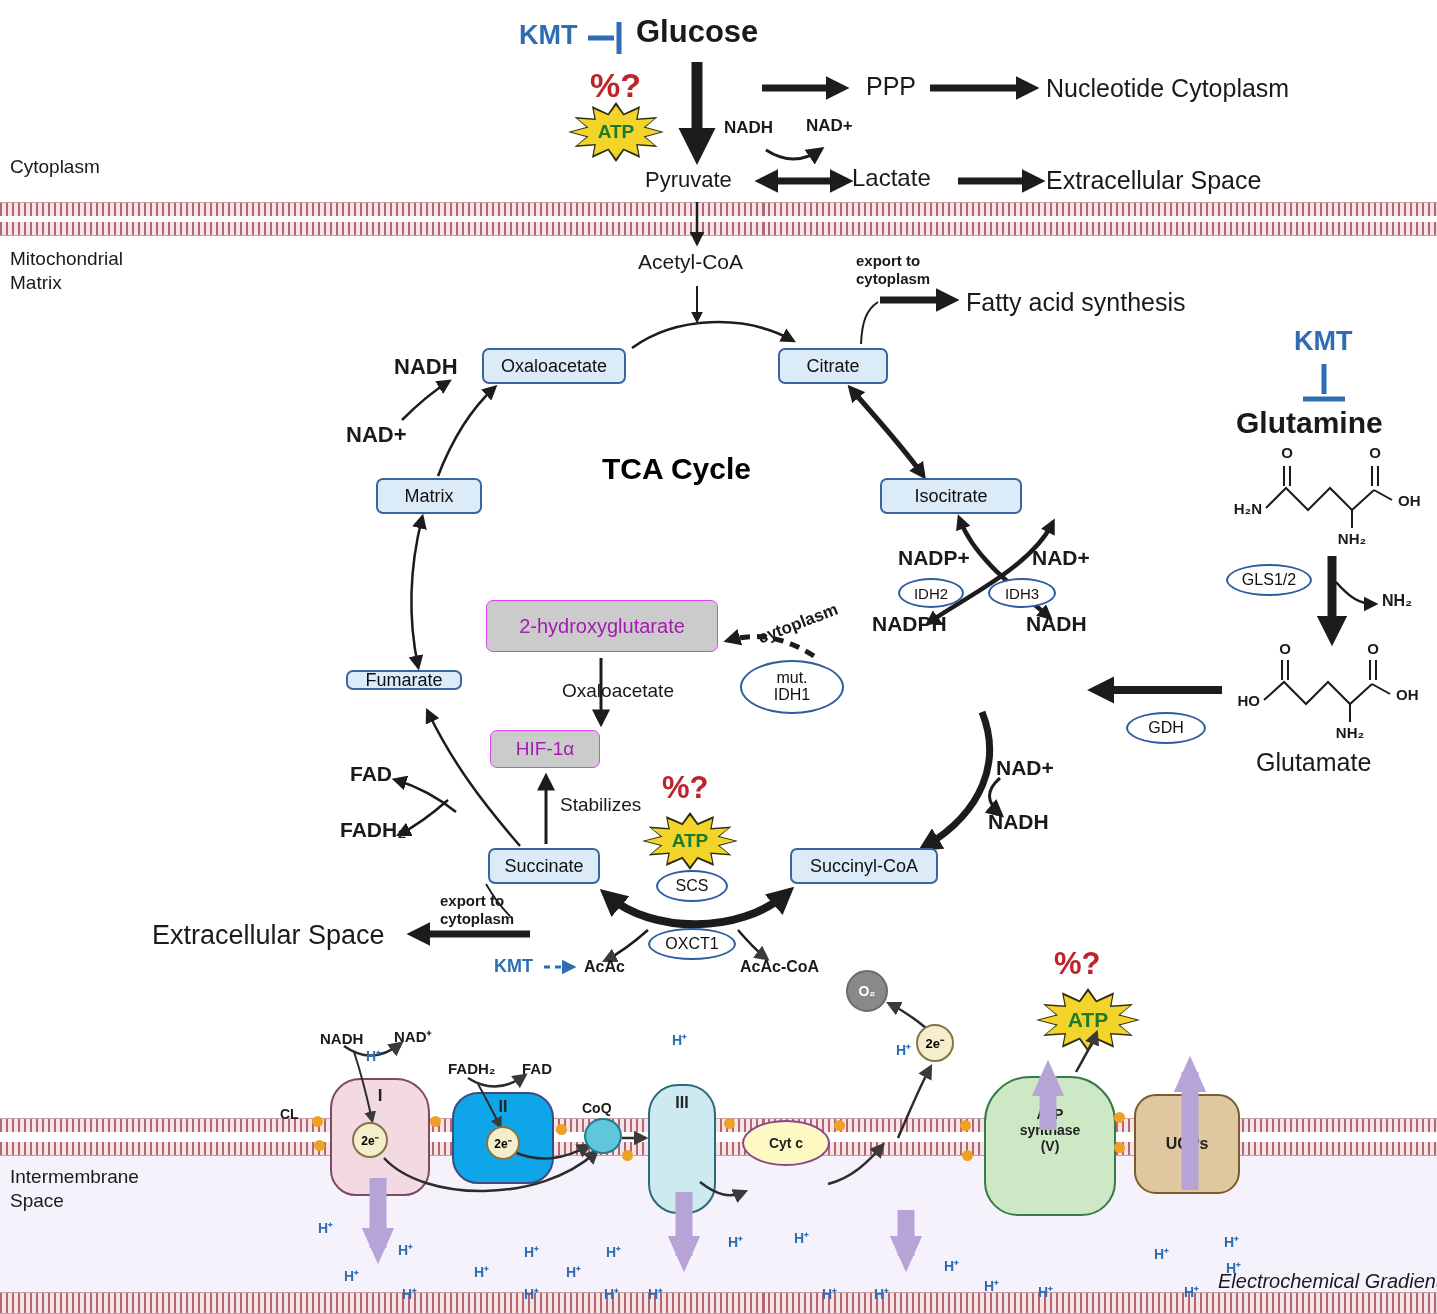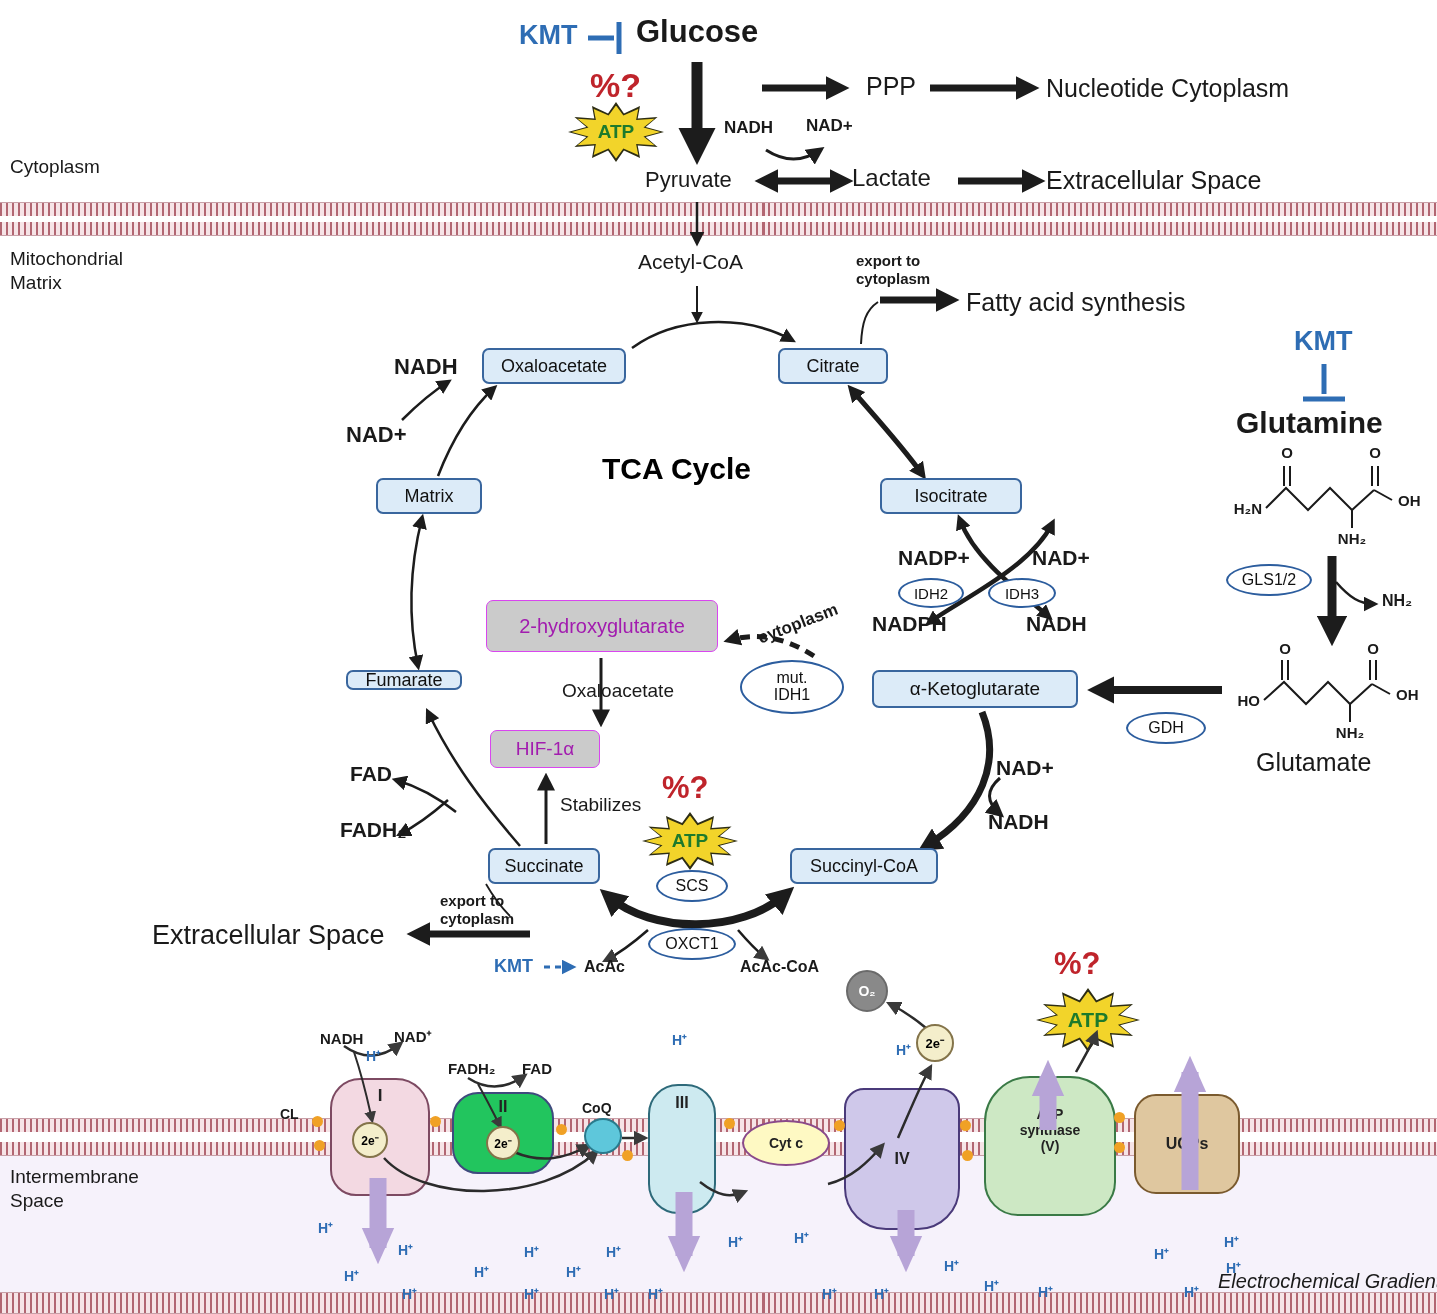--- a/index.html
+++ b/index.html
@@ -138,21 +138,20 @@
   <div class="oval" style="left:988px;top:578px;width:68px;height:30px">IDH3</div>
   <div class="lbl" style="left:872px;top:612px;font-size:21px;font-weight:600">NADPH</div>
   <div class="lbl" style="left:1026px;top:612px;font-size:21px;font-weight:600">NADH</div>
   <div class="gbox" style="left:486px;top:600px;width:232px;height:52px;font-size:20px">2-hydroxyglutarate</div>
   <div class="mbox" style="left:346px;top:670px;width:116px;height:20px">Fumarate</div>
   <div class="oval" style="left:740px;top:660px;width:104px;height:54px;flex-direction:column;line-height:1.05;font-size:16px">
     <span>mut.</span>
     <span>IDH1</span>
   </div>
   <div class="lbl" style="left:756px;top:614px;font-size:17px;font-weight:600;transform:rotate(-21deg)">cytoplasm</div>
-  <div class="mbox" style="left:872px;top:670px;width:206px;height:38px;font-size:19px">α-Ketoglutarate</div>
   <div class="oval" style="left:1126px;top:712px;width:80px;height:32px;font-size:16px">GDH</div>
   <div class="lbl" style="left:562px;top:680px;font-size:19px">Oxaloacetate</div>
   <div class="gbox" style="left:490px;top:730px;width:110px;height:38px">HIF-1α</div>
   <div class="lbl" style="left:560px;top:794px;font-size:19px">Stabilizes</div>
   <div class="lbl" style="left:350px;top:762px;font-size:21px;font-weight:600">FAD</div>
   <div class="lbl" style="left:340px;top:818px;font-size:21px;font-weight:600">FADH₂</div>
   <div class="lbl red" style="left:662px;top:770px;font-size:31px">%?</div>
   <div class="burst" style="left:642px;top:812px;width:96px;height:58px">
       <div class="burst-in">
         <span>ATP</span>
@@ -188,34 +187,31 @@
   <div class="lbl" style="left:320px;top:1030px;font-size:15px;font-weight:600">NADH</div>
   <div class="lbl" style="left:394px;top:1026px;font-size:15px;font-weight:600">NAD⁺</div>
   <div class="lbl" style="left:280px;top:1106px;font-size:14px;font-weight:600">CL</div>
   <div class="lbl" style="left:448px;top:1060px;font-size:15px;font-weight:600">FADH₂</div>
   <div class="lbl" style="left:522px;top:1060px;font-size:15px;font-weight:600">FAD</div>
 
   <div class="blob" style="left:330px;top:1078px;width:100px;height:118px;background:#f3d9e2;border:2.5px solid #7d4a62;border-radius:30px 34px 26px 26px;font-size:17px">
       <span style="padding-top:6px">I</span>
     </div>
   <div class="circ" style="left:352px;top:1122px;width:36px;height:36px;background:#f4eecb;border:2px solid #84744a;font-size:12px">2e⁻</div>
-  <div class="blob" style="left:452px;top:1092px;width:102px;height:82px;background:#22c55e;border:2.5px solid #3f4a7e;border-radius:26px;font-size:16px">
+  <div class="blob" style="left:452px;top:1092px;width:102px;height:92px;background:#0ea5e9;border:2.5px solid #3f4a7e;border-radius:26px;font-size:16px">
       <span style="padding-top:4px">II</span>
     </div>
   <div class="circ" style="left:486px;top:1126px;width:34px;height:34px;background:#f4eecb;border:2px solid #84744a;font-size:12px">2e⁻</div>
   <div class="lbl" style="left:582px;top:1100px;font-size:14px;font-weight:700;z-index:4">CoQ</div>
   <div class="circ" style="left:584px;top:1118px;width:38px;height:36px;background:#5ec7db;border:2px solid #2a7a8c"></div>
   <div class="blob" style="left:648px;top:1084px;width:68px;height:130px;background:#cdeaf0;border:2.5px solid #2e6a7a;border-radius:30px;font-size:16px">
       <span style="padding-top:8px">III</span>
     </div>
   <div class="blob" style="left:742px;top:1120px;width:88px;height:46px;background:#fef9c3;border:2.5px solid #8a4a8a;border-radius:50%;align-items:center;font-size:14px">
       <span>Cyt c</span>
-    </div>
-  <div class="blob" style="left:844px;top:1088px;width:116px;height:142px;background:#cfc8ea;border:2.5px solid #4a3a7a;border-radius:20px 20px 42px 42px;align-items:center;font-size:16px">
-      <span>IV</span>
     </div>
   <div class="blob" style="left:984px;top:1076px;width:132px;height:140px;background:#cde8c4;border:2.5px solid #3a7a46;border-radius:46px 46px 34px 34px;font-size:14px">
     <span style="padding-top:28px;line-height:1.15">
       <span style="display:block">ATP</span>
       <span style="display:block">synthase</span>
       <span style="display:block">(V)</span>
     </span>
   </div>
   <div class="blob" style="left:1134px;top:1094px;width:106px;height:100px;background:#dfc79f;border:2.5px solid #7a5a2e;border-radius:22px;align-items:center;font-size:16px">
       <span>UCPs</span>

